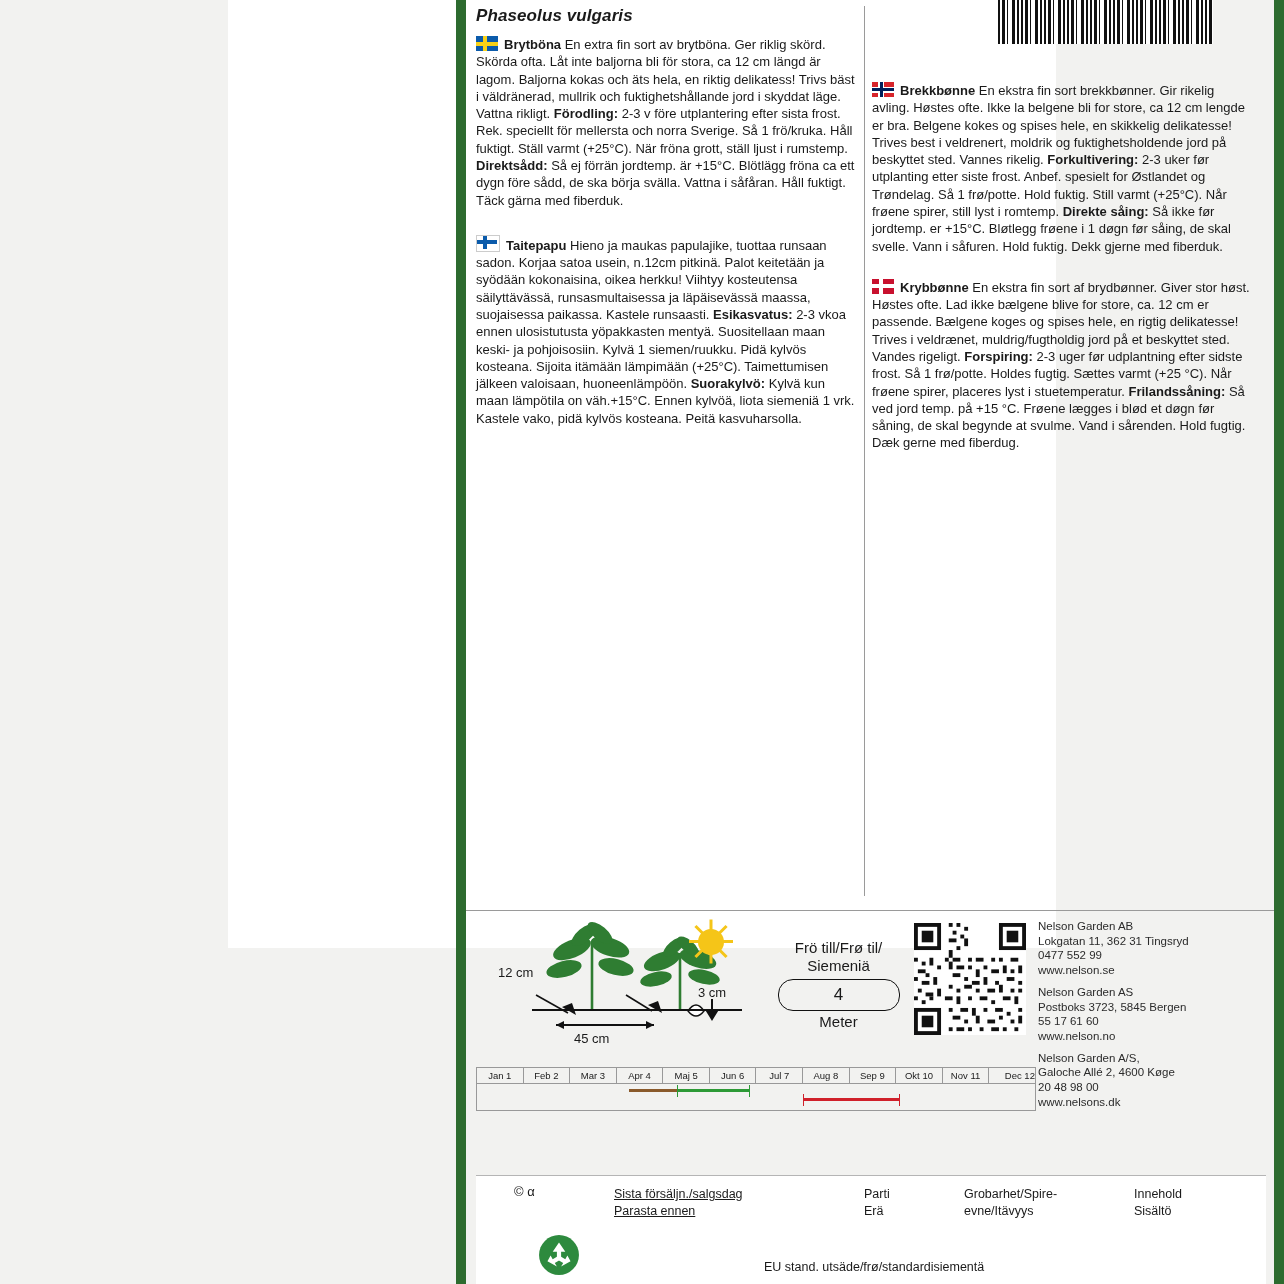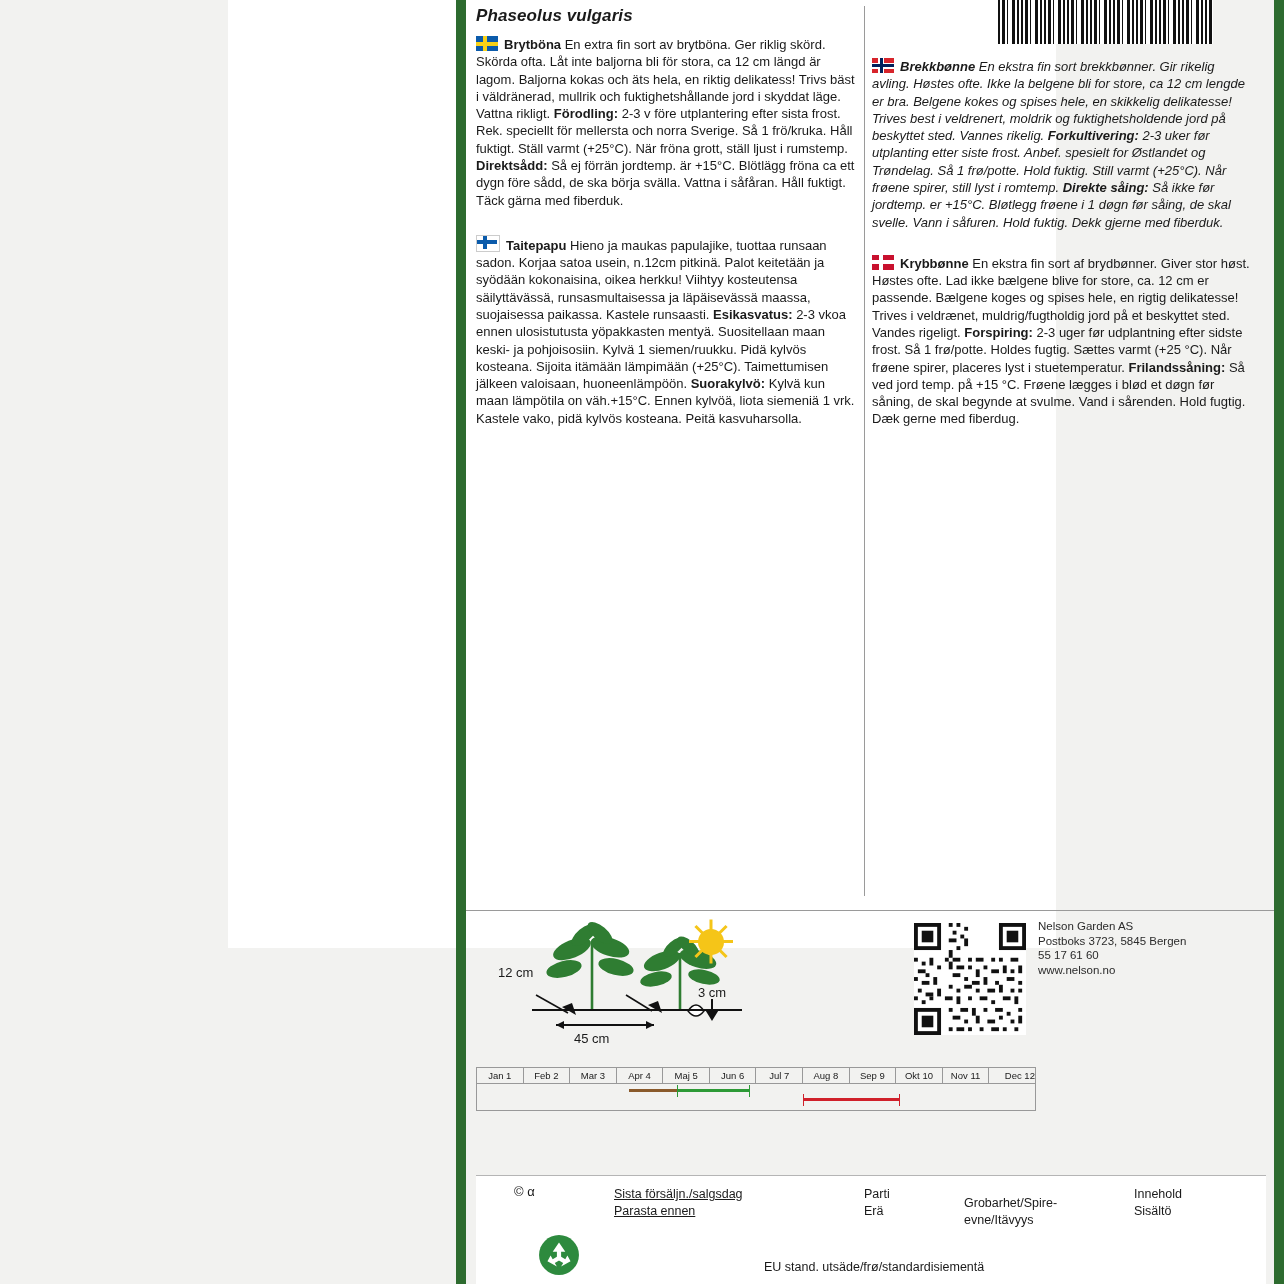--- a/index.html
+++ b/index.html
@@ -90,21 +90,21 @@
     letter-spacing: .1px;
   }
 
   .block { margin-bottom: 22px; }
   .block p {
     margin: 0;
     font-size: 13px;
     line-height: 1.33;
     text-align: left;
   }
-  .block.right-top { margin-top: 52px; font-style: italic; }
+  .block.right-top { margin-top: 76px; }
   .block.right-second { margin-top: 24px; }
 
   .flag {
     display: inline-block;
     width: 22px;
     height: 15px;
     vertical-align: -2px;
     margin-right: 6px;
     position: relative;
     border: 0;
@@ -297,21 +297,21 @@
     position: absolute;
     left: 38px;
     top: 10px;
     width: 740px;
     font-size: 12.5px;
     line-height: 1.35;
   }
   .fc { position: absolute; }
   .fc1 { left: 100px; top: 0; text-decoration: underline; }
   .fc2 { left: 350px; top: 0; }
-  .fc3 { left: 450px; top: 0; margin-top: 9px; }
+  .fc3 { left: 450px; top: 0; }
   .fc4 { left: 620px; top: 0; }
 
   .alpha {
     position: absolute;
     left: 38px; top: 8px;
     font-size: 13px;
   }
   .recycle {
     position: absolute;
     left: 62px; top: 58px;
@@ -410,20 +410,26 @@
       <div class="soil-line"></div>
       <div class="arrow-h">
           <span></span>
         </div>
 
       <div class="lbl-12">12 cm</div>
       <div class="lbl-3">3 cm</div>
       <div class="lbl-45">45 cm</div>
     </div>
 
+    <div class="frotill">
+      <div>Frö till/Frø til/</div>
+      <div>Siemeniä</div>
+      <div class="pill">4</div>
+      <div class="meter">Meter</div>
+    </div>
 
     <svg class="qr" viewBox="0 0 29 29">
       <rect width="29" height="29" fill="#fff"></rect>
       <g fill="#111">
         <rect x="0" y="0" width="7" height="7"></rect>
           <rect x="1" y="1" width="5" height="5" fill="#fff"></rect>
           <rect x="2" y="2" width="3" height="3"></rect>
         <rect x="22" y="0" width="7" height="7"></rect>
           <rect x="23" y="1" width="5" height="5" fill="#fff"></rect>
           <rect x="24" y="2" width="3" height="3"></rect>
@@ -510,24 +516,32 @@
           <rect x="11" y="27" width="2" height="1"></rect>
           <rect x="14" y="27" width="1" height="1"></rect>
         <rect x="17" y="27" width="1" height="1"></rect>
           <rect x="20" y="27" width="2" height="1"></rect>
           <rect x="23" y="27" width="1" height="1"></rect>
         <rect x="26" y="27" width="1" height="1"></rect>
       </g>
     </svg>
 
     <div class="addresses">
+      <div style="white-space:pre-line">Nelson Garden AB
+Lokgatan 11, 362 31 Tingsryd
+0477 552 99
+www.nelson.se</div>
       <div style="white-space:pre-line">Nelson Garden AS
 Postboks 3723, 5845 Bergen
 55 17 61 60
 www.nelson.no</div>
+      <div style="white-space:pre-line">Nelson Garden A/S,
+Galoche Allé 2, 4600 Køge
+20 48 98 00
+www.nelsons.dk</div>
     </div>
 
     <div class="calendar">
       <div class="cal-months">
         <div>Jan 1</div>
         <div>Feb 2</div>
         <div>Mar 3</div>
         <div>Apr 4</div>
         <div>Maj 5</div>
         <div>Jun 6</div>

